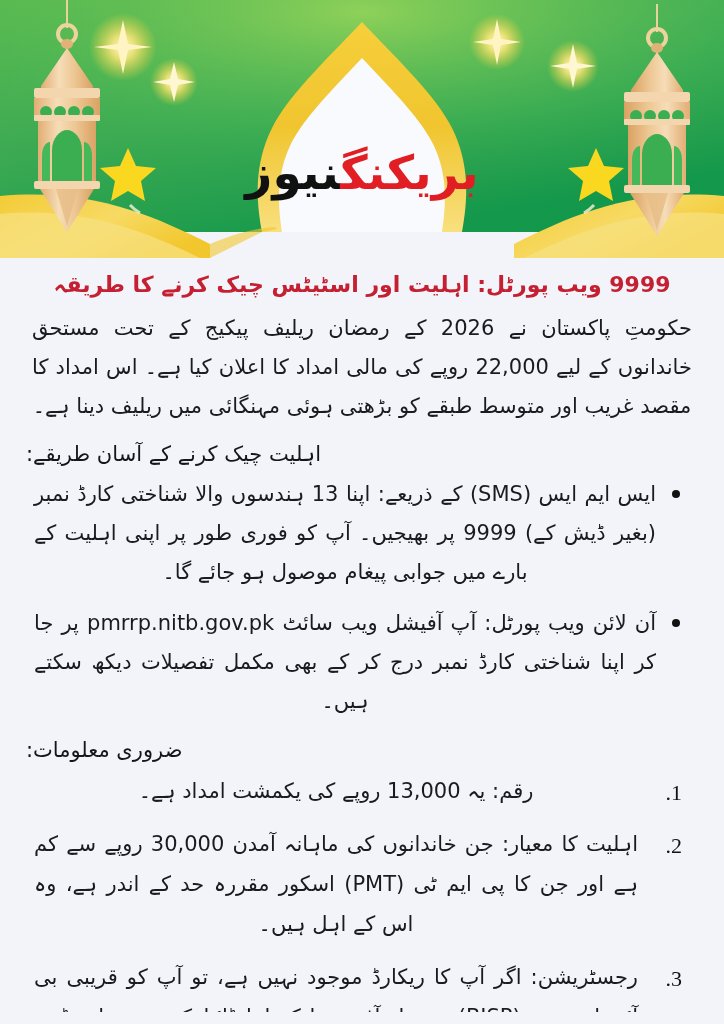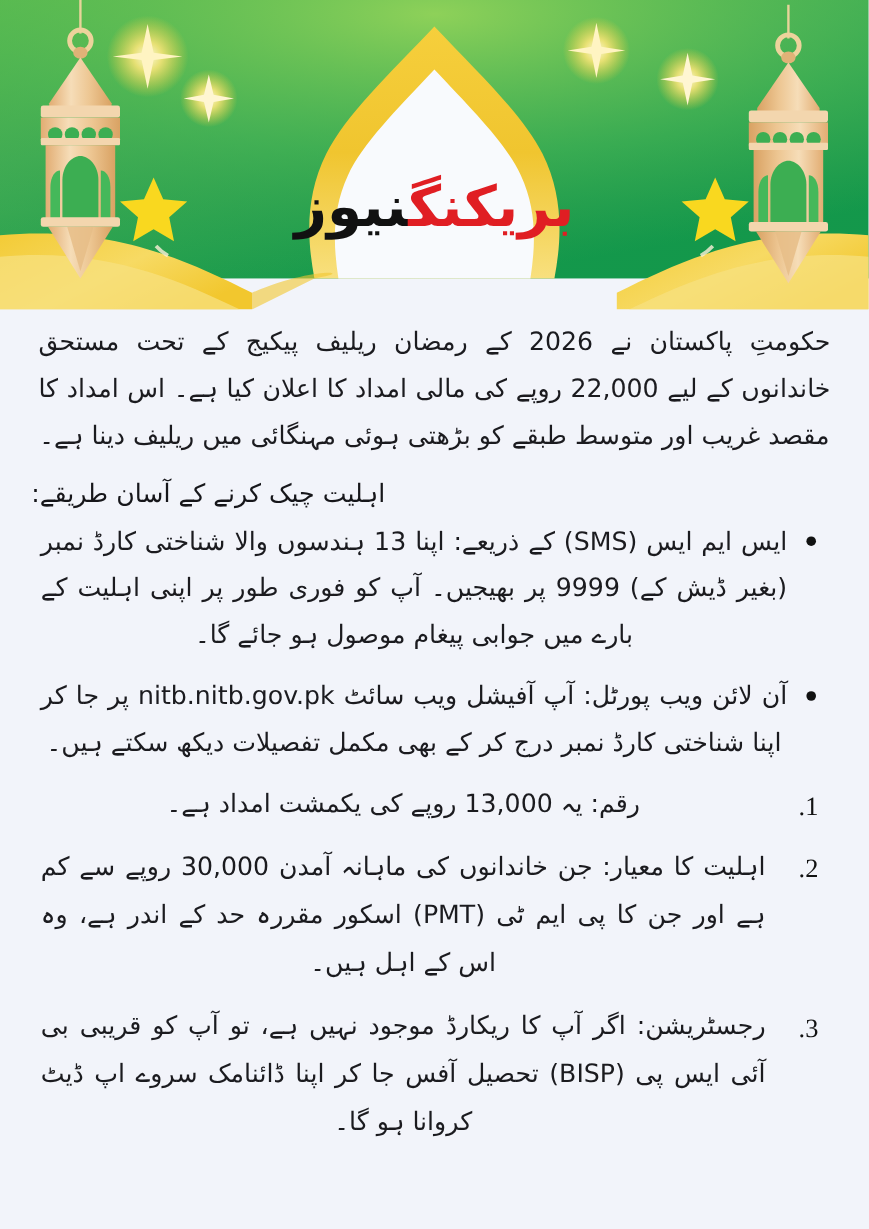--- a/index.html
+++ b/index.html
@@ -295,30 +295,32 @@
       </g>
     </svg>
 
     <div class="header-title">
       <span class="title-red">بریکنگ</span><span class="title-dark">نیوز</span>
     </div>
   </div>
 
   <div class="content">
 
+    <div class="subtitle">9999 ویب پورٹل: اہلیت اور اسٹیٹس چیک کرنے کا طریقہ</div>
 
     <p class="para">حکومتِ پاکستان نے 2026 کے رمضان ریلیف پیکیج کے تحت مستحق خاندانوں کے لیے 22,000 روپے کی مالی امداد کا اعلان کیا ہے۔ اس امداد کا مقصد غریب اور متوسط طبقے کو بڑھتی ہوئی مہنگائی میں ریلیف دینا ہے۔</p>
 
     <div class="section-head">اہلیت چیک کرنے کے آسان طریقے:</div>
 
     <ul class="bullets">
       <li>ایس ایم ایس (SMS) کے ذریعے: اپنا 13 ہندسوں والا شناختی کارڈ نمبر (بغیر ڈیش کے) 9999 پر بھیجیں۔ آپ کو فوری طور پر اپنی اہلیت کے بارے میں جوابی پیغام موصول ہو جائے گا۔</li>
-      <li>آن لائن ویب پورٹل: آپ آفیشل ویب سائٹ nitb.nitb.gov.pk پر جا کر اپنا شناختی کارڈ نمبر درج کر کے بھی مکمل تفصیلات دیکھ سکتے ہیں۔</li>
+      <li>آن لائن ویب پورٹل: آپ آفیشل ویب سائٹ pmrrp.nitb.gov.pk پر جا کر اپنا شناختی کارڈ نمبر درج کر کے بھی مکمل تفصیلات دیکھ سکتے ہیں۔</li>
     </ul>
 
+    <div class="section-head">ضروری معلومات:</div>
 
     <ol class="numbers">
       <li>رقم: یہ 13,000 روپے کی یکمشت امداد ہے۔</li>
       <li>اہلیت کا معیار: جن خاندانوں کی ماہانہ آمدن 30,000 روپے سے کم ہے اور جن کا پی ایم ٹی (PMT) اسکور مقررہ حد کے اندر ہے، وہ اس کے اہل ہیں۔</li>
       <li>رجسٹریشن: اگر آپ کا ریکارڈ موجود نہیں ہے، تو آپ کو قریبی بی آئی ایس پی (BISP) تحصیل آفس جا کر اپنا ڈائنامک سروے اپ ڈیٹ کروانا ہو گا۔</li>
 
     </ol>
 
   </div>
 </div>

